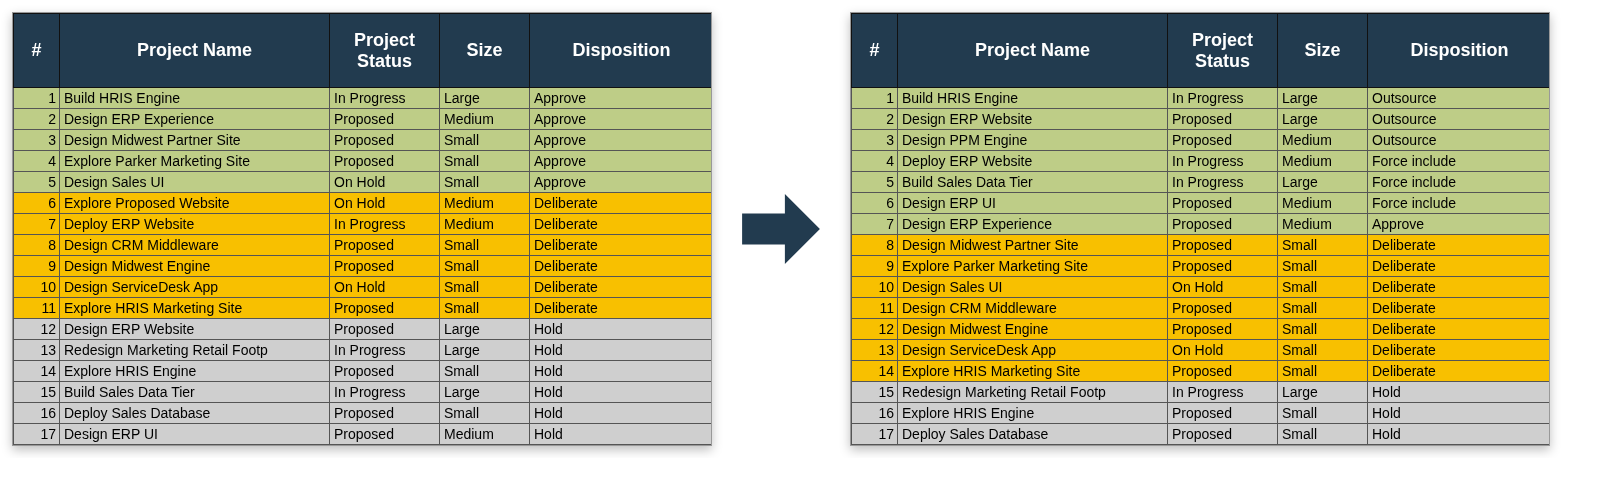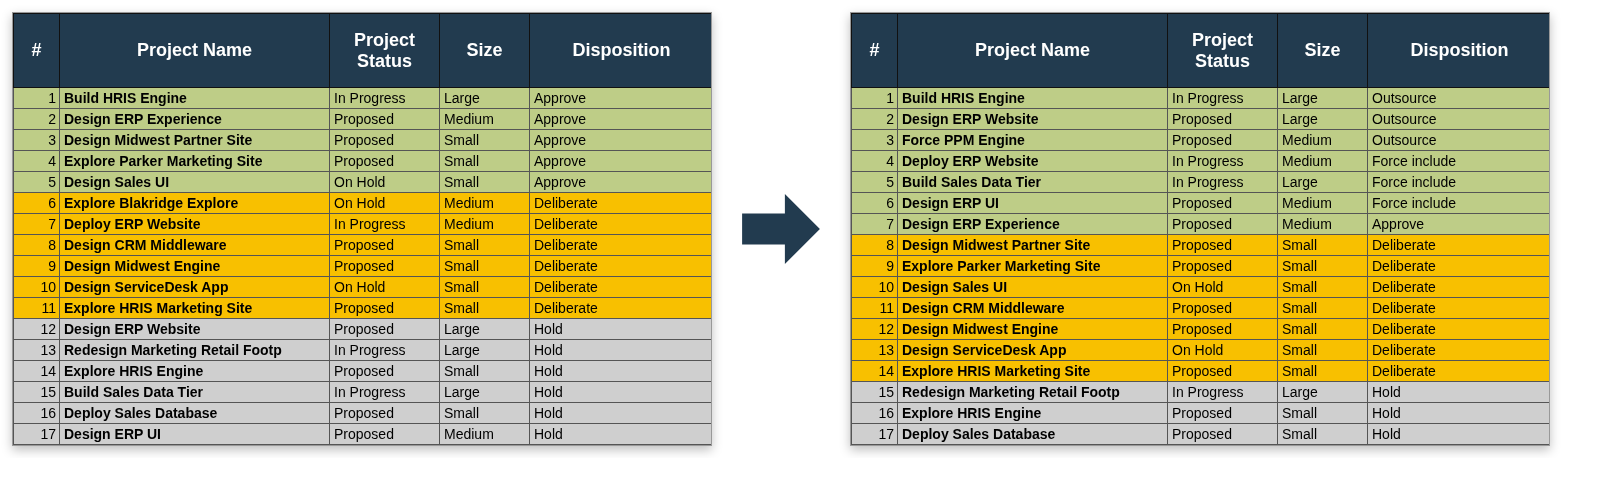--- a/index.html
+++ b/index.html
@@ -38,21 +38,21 @@
   tbody td {
     border: 1px solid #555;
     padding: 1px 4px 1px 4px;
     font-size: 14px;
     white-space: nowrap;
     overflow: hidden;
     height: 21px;
     color: #000;
   }
   td.col-num { text-align: right; padding-right: 3px; }
-  td.col-name { font-weight: bold; }
+  td.col-name { font-weight: normal; }
   td.col-disp { font-weight: normal; }
   tr.approve td,
   tr.outsource td,
   tr.force td,
   tr.green td { background: #becd87; }
   tr.deliberate td { background: #f8c000; }
   tr.hold td { background: #cfcfcf; }
   
   col.c-num  { width: 46px; }
   col.c-name { width: 270px; }
@@ -121,21 +121,21 @@
         </tr>
         <tr class="green">
           <td class="col-num">5</td>
           <td class="col-name">Design Sales UI</td>
           <td>On Hold</td>
           <td>Small</td>
           <td class="col-disp">Approve</td>
         </tr>
         <tr class="deliberate">
           <td class="col-num">6</td>
-          <td class="col-name">Explore Blakridge Explore</td>
+          <td class="col-name">Explore Proposed Website</td>
           <td>On Hold</td>
           <td>Medium</td>
           <td class="col-disp">Deliberate</td>
         </tr>
         <tr class="deliberate">
           <td class="col-num">7</td>
           <td class="col-name">Deploy ERP Website</td>
           <td>In Progress</td>
           <td>Medium</td>
           <td class="col-disp">Deliberate</td>
@@ -248,21 +248,21 @@
         </tr>
         <tr class="green">
           <td class="col-num">2</td>
           <td class="col-name">Design ERP Website</td>
           <td>Proposed</td>
           <td>Large</td>
           <td class="col-disp">Outsource</td>
         </tr>
         <tr class="green">
           <td class="col-num">3</td>
-          <td class="col-name">Force PPM Engine</td>
+          <td class="col-name">Design PPM Engine</td>
           <td>Proposed</td>
           <td>Medium</td>
           <td class="col-disp">Outsource</td>
         </tr>
         <tr class="green">
           <td class="col-num">4</td>
           <td class="col-name">Deploy ERP Website</td>
           <td>In Progress</td>
           <td>Medium</td>
           <td class="col-disp">Force include</td>

